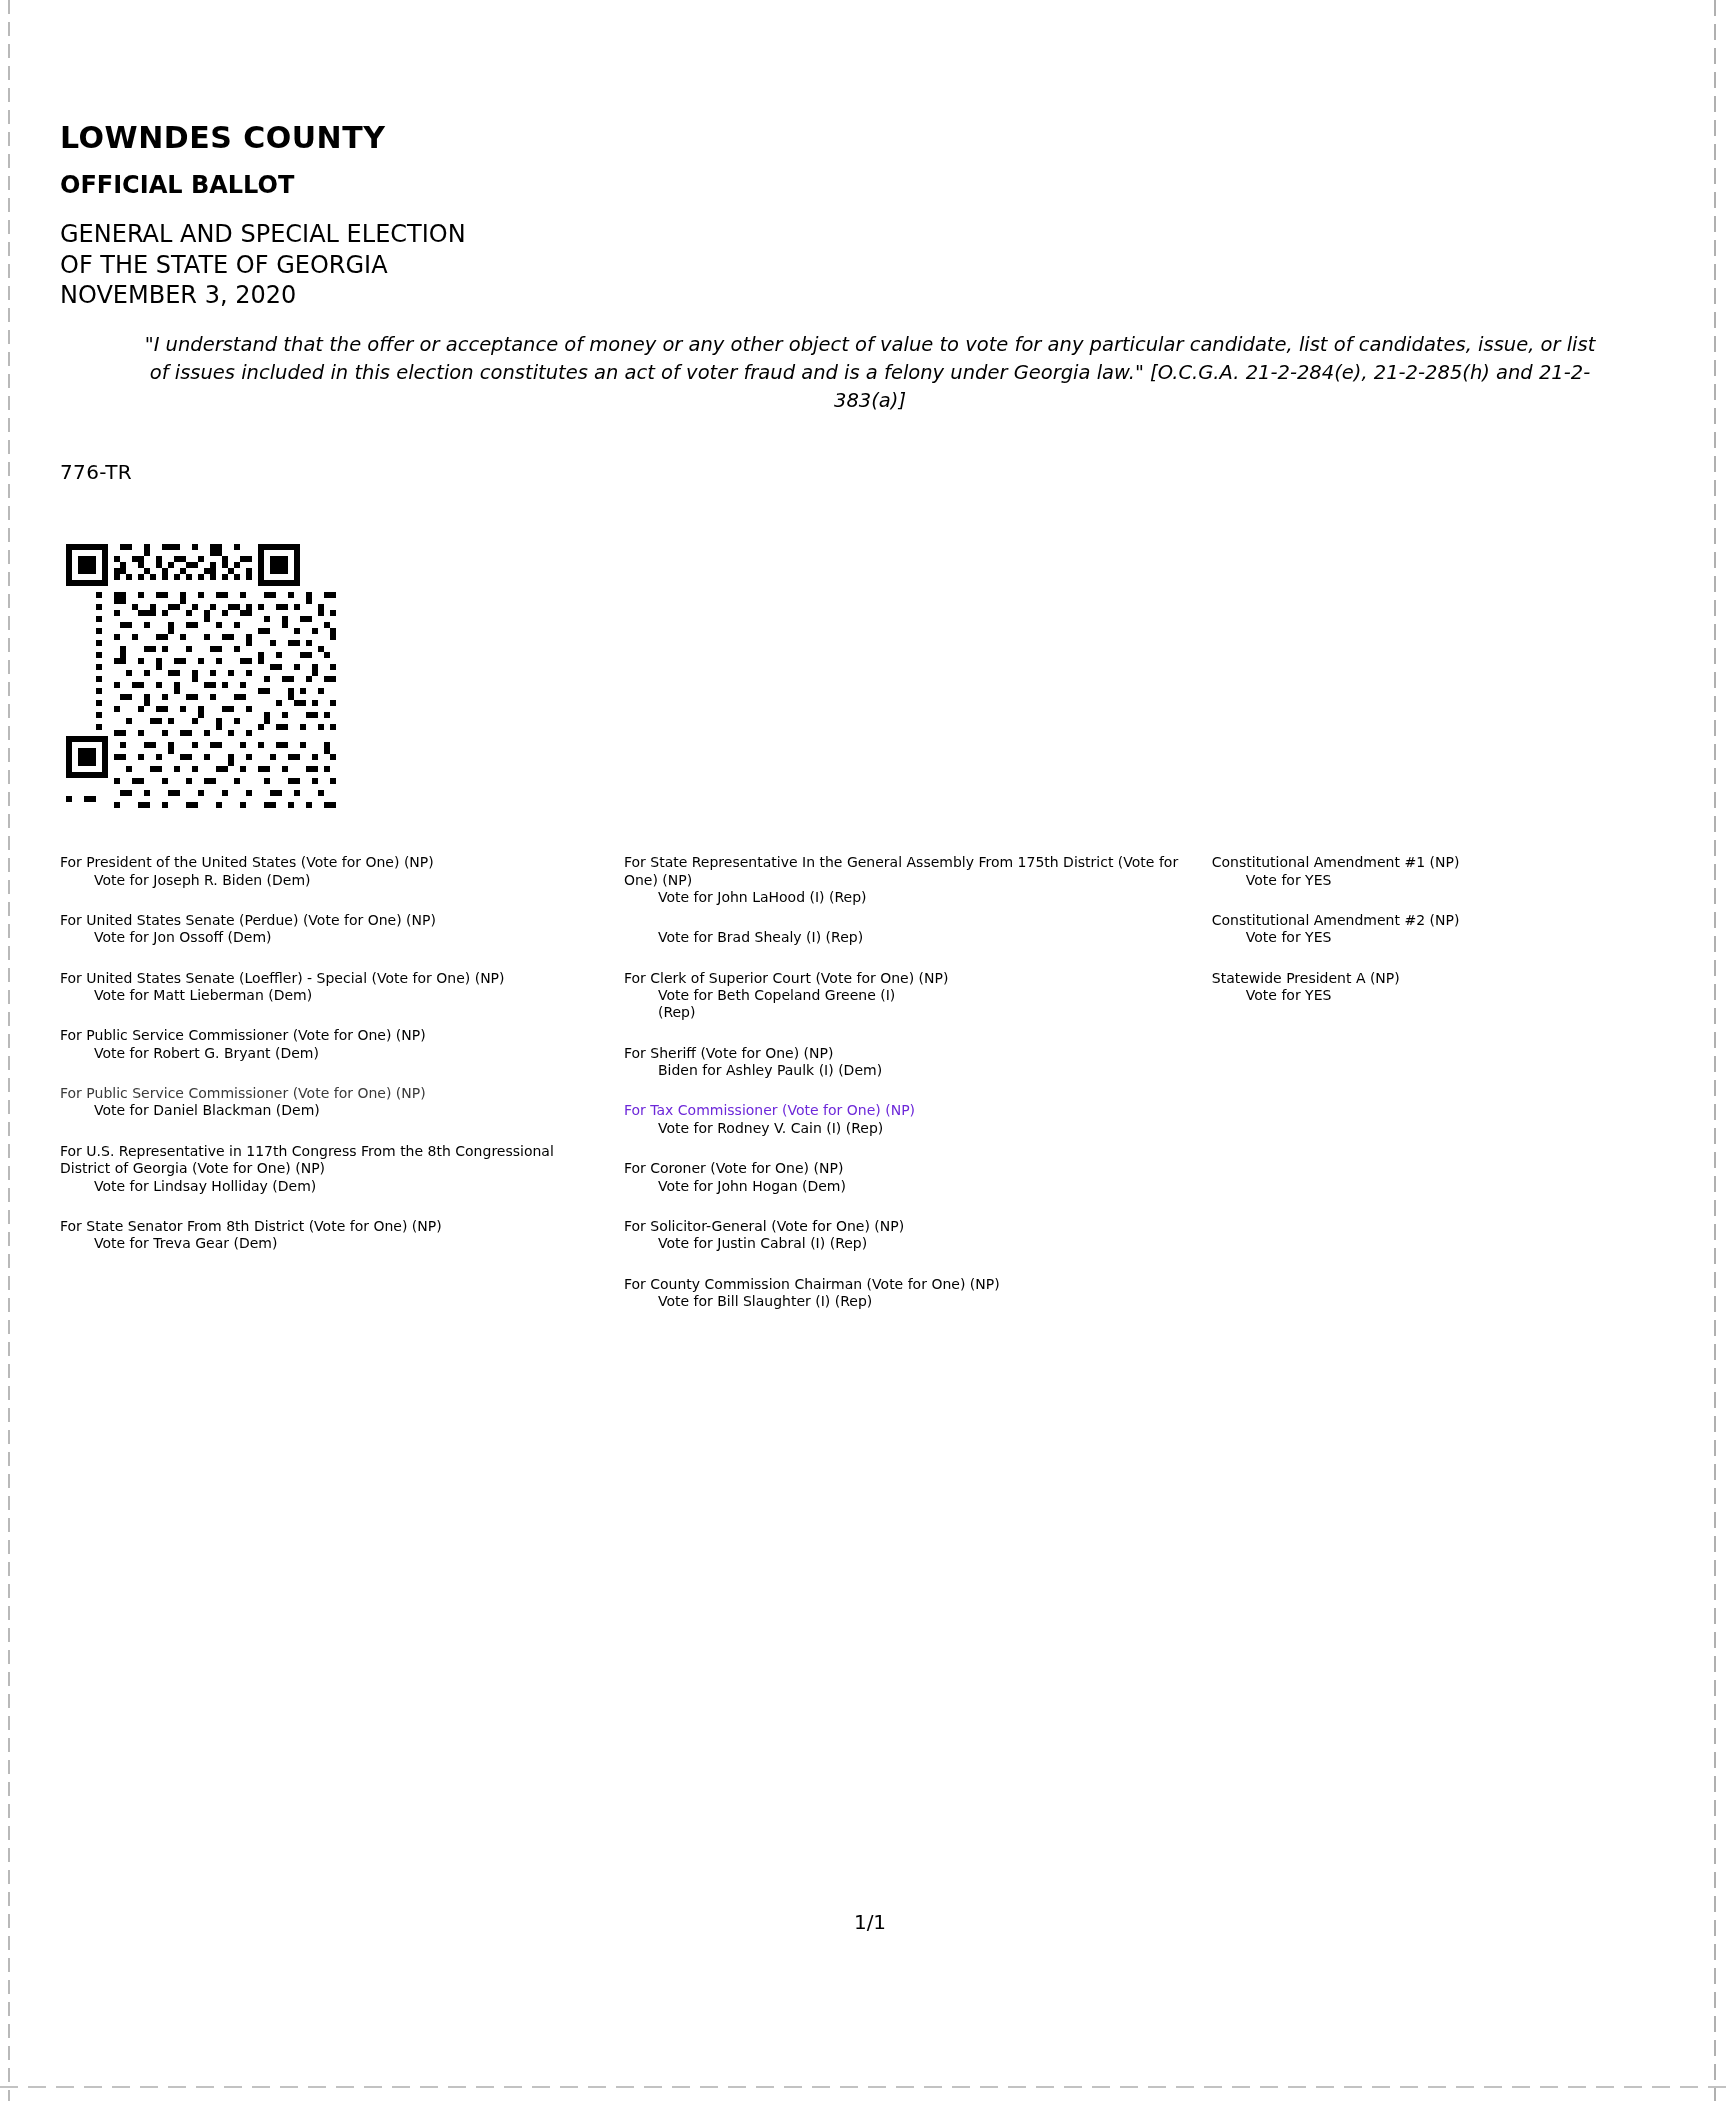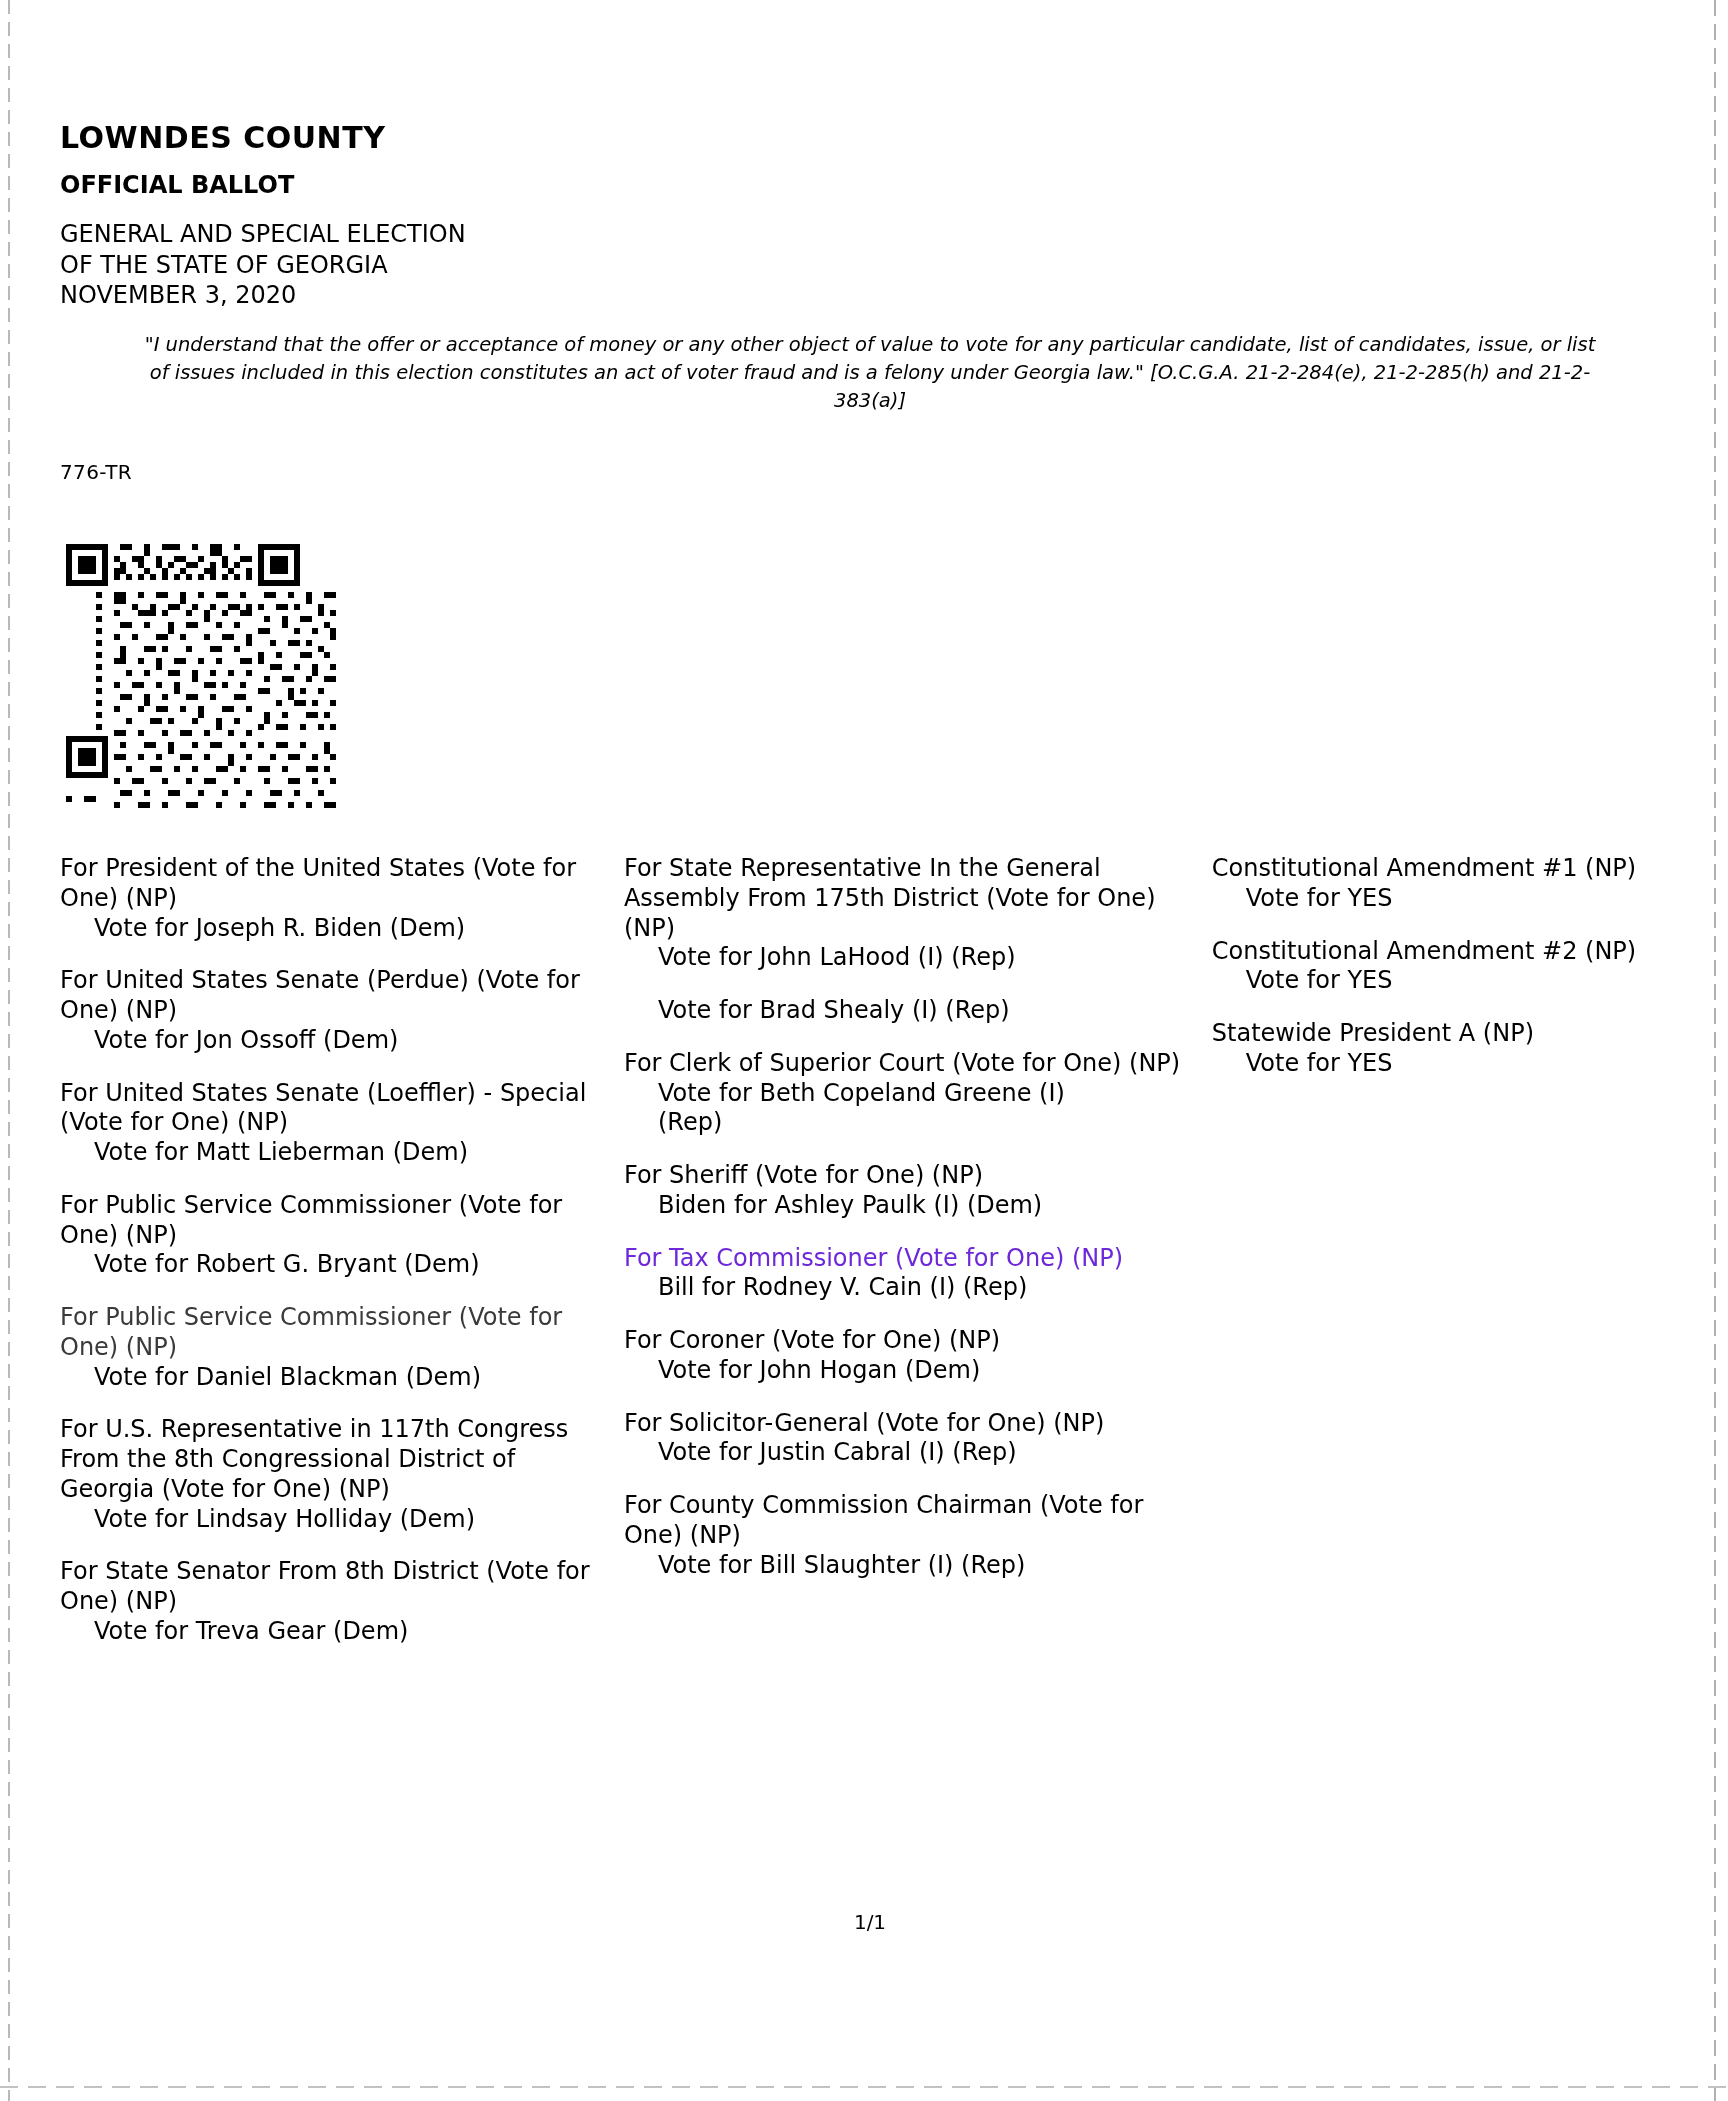--- a/index.html
+++ b/index.html
@@ -94,21 +94,21 @@
 
   
   .columns {
     margin-top: 40px;
     display: flex;
     flex-direction: row;
     align-items: flex-start;
     width: 1620px;
   }
   .col {
-    font-size: 24px;
+    font-size: 14px;
     line-height: 1.24;
   }
   .col-1 { width: 548px; padding-right: 18px; }
   .col-2 { width: 572px; padding-right: 18px; }
   .col-3 { width: 470px; }
 
   .contest {
     margin-bottom: 23px;
   }
   .contest-title {
@@ -476,21 +476,21 @@
           <div class="contest-title">For Clerk of Superior Court  (Vote for One) (NP)</div>
           <div class="choice">Vote for Beth Copeland Greene (I)
    (Rep)</div>
         </div>
         <div class="contest">
           <div class="contest-title">For Sheriff  (Vote for One) (NP)</div>
           <div class="choice">Biden for Ashley Paulk (I) (Dem)</div>
         </div>
         <div class="contest">
           <div class="contest-title faint-2">For Tax Commissioner  (Vote for One) (NP)</div>
-          <div class="choice">Bill for Rodney V. Cain (I) (Rep)</div>
+          <div class="choice">Vote for Rodney V. Cain (I) (Rep)</div>
         </div>
         <div class="contest">
           <div class="contest-title">For Coroner  (Vote for One) (NP)</div>
           <div class="choice">Vote for John Hogan (Dem)</div>
         </div>
         <div class="contest">
           <div class="contest-title">For Solicitor-General  (Vote for One) (NP)</div>
           <div class="choice">Vote for Justin Cabral (I) (Rep)</div>
         </div>
         <div class="contest">

